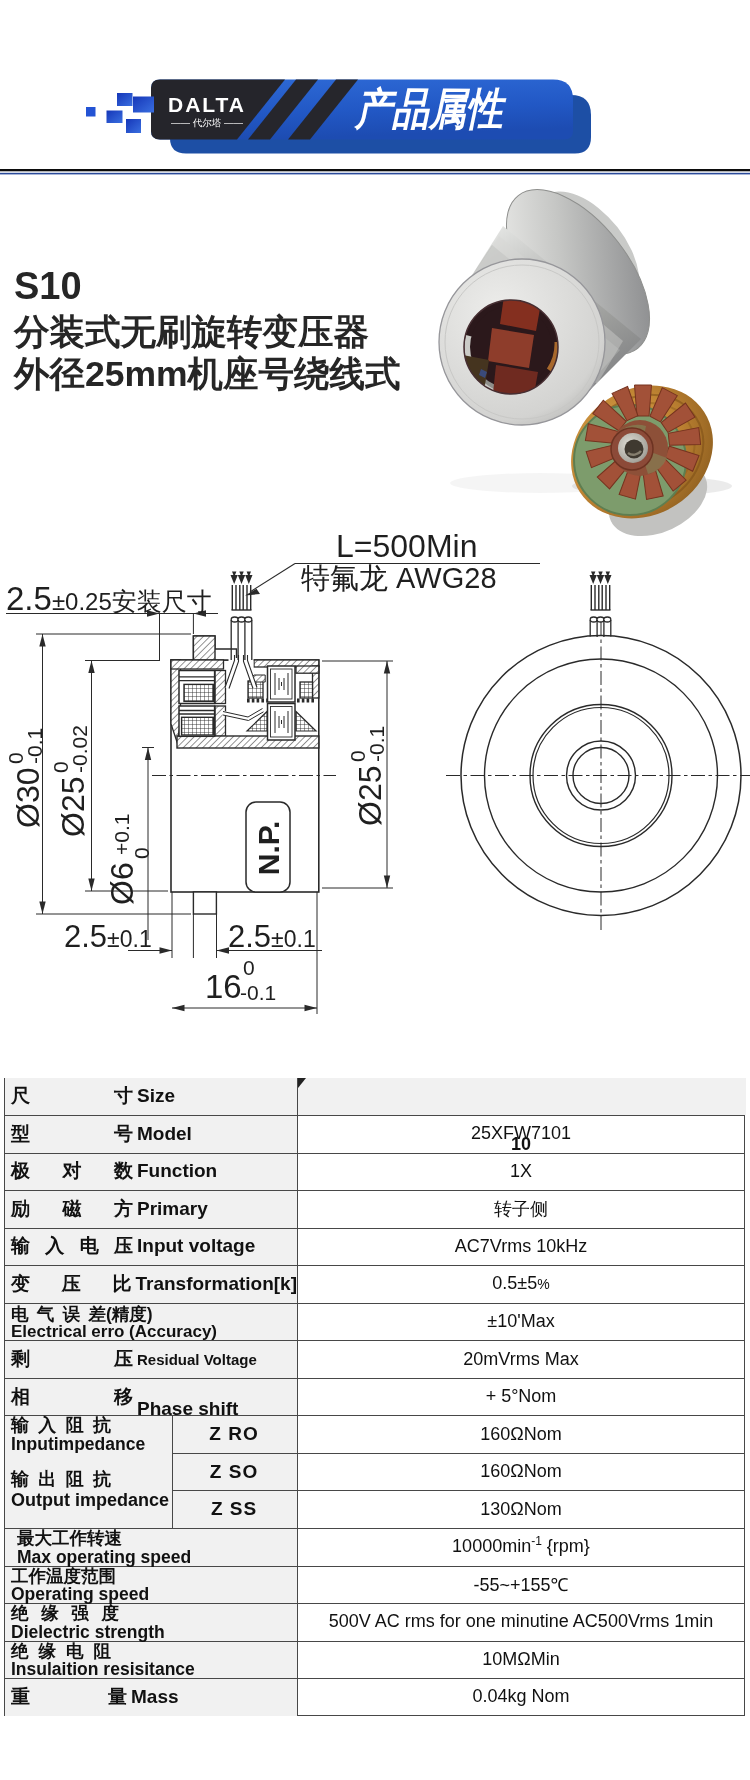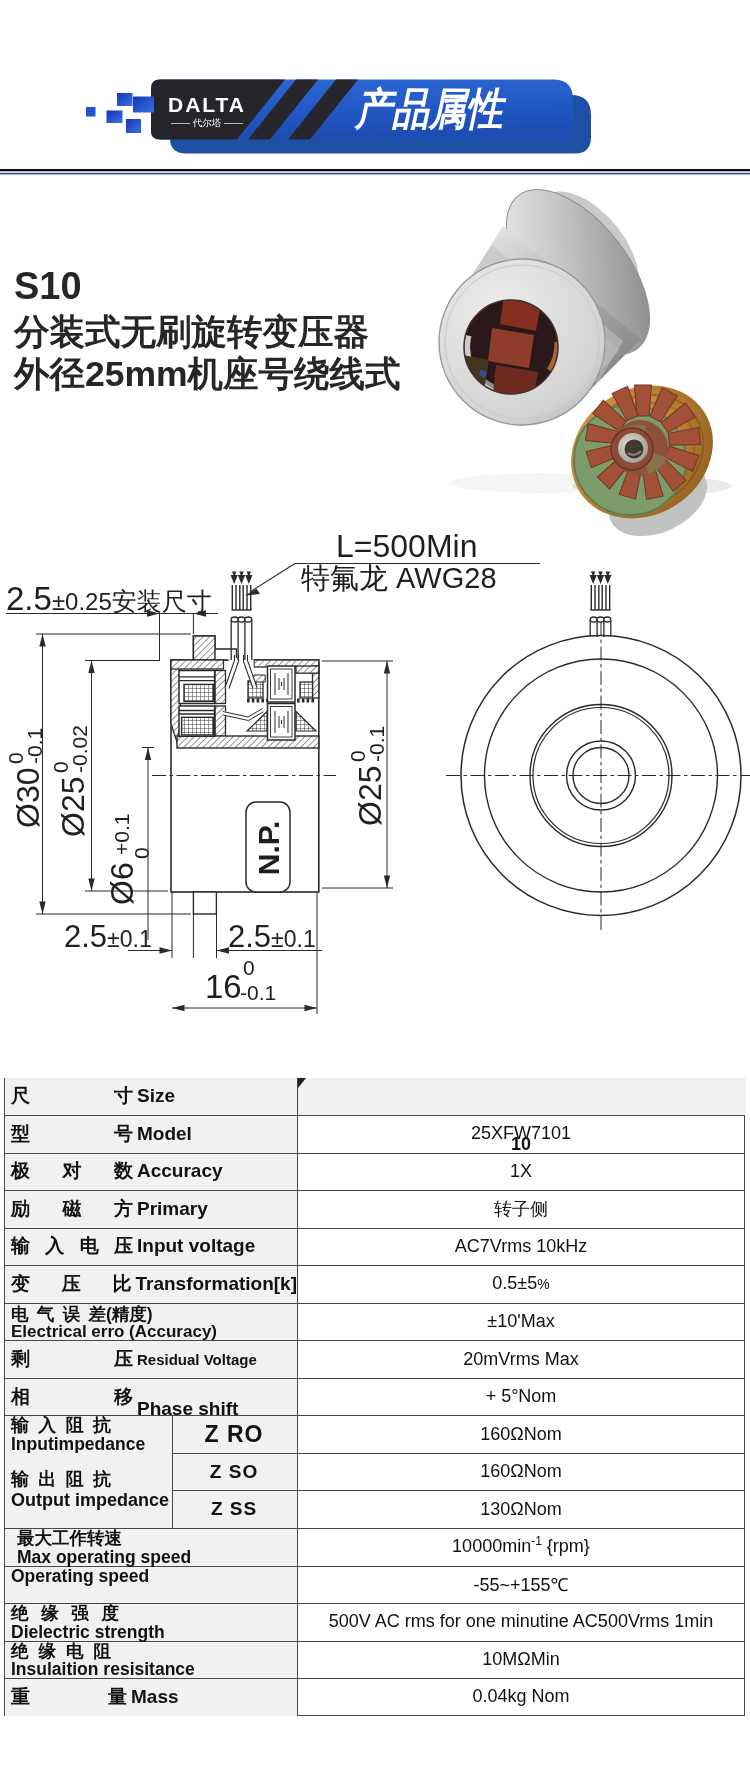--- a/index.html
+++ b/index.html
@@ -465,21 +465,21 @@
       <div style="display:flex;align-items:center;justify-content:center;height:100%;font-size:18px;">25XFW7101</div>
     </div>
 
 <div class="abs" style="left:0px;top:75.1px;width:292px;height:37.5px;">
       <div style="display:flex;align-items:center;height:100%;padding-left:6px;">
         <span style="display:inline-flex;justify-content:space-between;width:122px;font-weight:bold;font-size:19px;">
           <span>极</span>
           <span>对</span>
           <span>数</span>
         </span>
-        <span style="font-weight:bold;font-size:19px;margin-left:4px;white-space:nowrap;">Accuracy</span>
+        <span style="font-weight:bold;font-size:19px;margin-left:4px;white-space:nowrap;">Function</span>
       </div>
     </div>
 <div class="abs" style="left:291.5px;top:75.1px;width:449px;height:37.5px;">
       <div style="display:flex;align-items:center;justify-content:center;height:100%;font-size:18px;">1X</div>
     </div>
 
 <div class="abs" style="left:0px;top:112.6px;width:292px;height:37.5px;">
       <div style="display:flex;align-items:center;height:100%;padding-left:6px;">
         <span style="display:inline-flex;justify-content:space-between;width:122px;font-weight:bold;font-size:19px;">
           <span>励</span>
@@ -571,21 +571,21 @@
         <div style="font-size:18px;"><span style="display:inline-flex;justify-content:space-between;width:100px;">
             <span>输</span>
             <span>入</span>
             <span>阻</span>
             <span>抗</span>
           </span></div>
         <div style="font-size:17.5px;">Inputimpedance</div>
       </div>
     </div>
 <div class="abs" style="left:167.0px;top:337.9px;width:124px;height:37.5px;">
-      <div style="display:flex;align-items:center;justify-content:center;height:100%;font-weight:bold;font-size:23px;letter-spacing:1px;">Z RO</div>
+      <div style="display:flex;align-items:center;justify-content:center;height:100%;font-weight:bold;font-size:19px;letter-spacing:1px;">Z RO</div>
     </div>
 <div class="abs" style="left:291.5px;top:337.9px;width:449px;height:37.5px;">
       <div style="display:flex;align-items:center;justify-content:center;height:100%;font-size:18px;">160ΩNom</div>
     </div>
 
 <div class="abs" style="left:0;top:375.4px;width:167.0px;height:75.1px;background:#f1f1f1;z-index:2;">
       <div style="display:flex;flex-direction:column;justify-content:center;height:100%;padding-left:6px;line-height:21px;font-weight:bold;">
         <div style="font-size:18px;"><span style="display:inline-flex;justify-content:space-between;width:100px;">
             <span>输</span>
             <span>出</span>
@@ -613,20 +613,21 @@
         <div style="letter-spacing:0px;">最大工作转速</div>
         <div>Max operating speed</div>
       </div>
     </div>
 <div class="abs" style="left:291.5px;top:450.5px;width:449px;height:37.5px;">
       <div style="display:flex;align-items:center;justify-content:center;height:100%;font-size:18px;">10000min<span style="font-size:12px;position:relative;top:-6px;">-1</span>&nbsp;{rpm}</div>
     </div>
 
 <div class="abs" style="left:0px;top:488.0px;width:292px;height:37.5px;">
       <div style="padding:1px 0 0 6px;line-height:18.8px;font-weight:bold;font-size:17.5px;">
+        <div style="letter-spacing:0px;">工作温度范围</div>
         <div>Operating speed</div>
       </div>
     </div>
 <div class="abs" style="left:291.5px;top:488.0px;width:449px;height:37.5px;">
       <div style="display:flex;align-items:center;justify-content:center;height:100%;font-size:18px;">-55~+155℃</div>
     </div>
 
 <div class="abs" style="left:0px;top:525.6px;width:292px;height:37.5px;">
       <div style="padding:1px 0 0 6px;line-height:18.8px;font-weight:bold;font-size:17.5px;">
         <div style="display:flex;">

